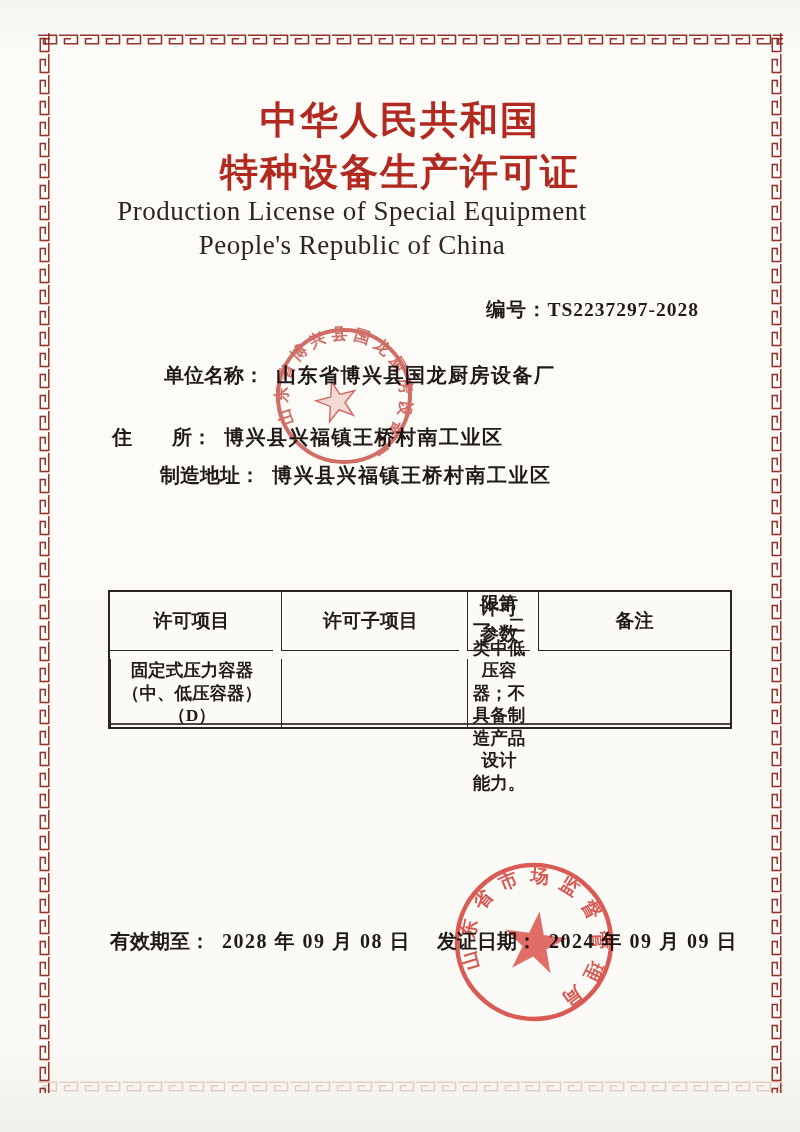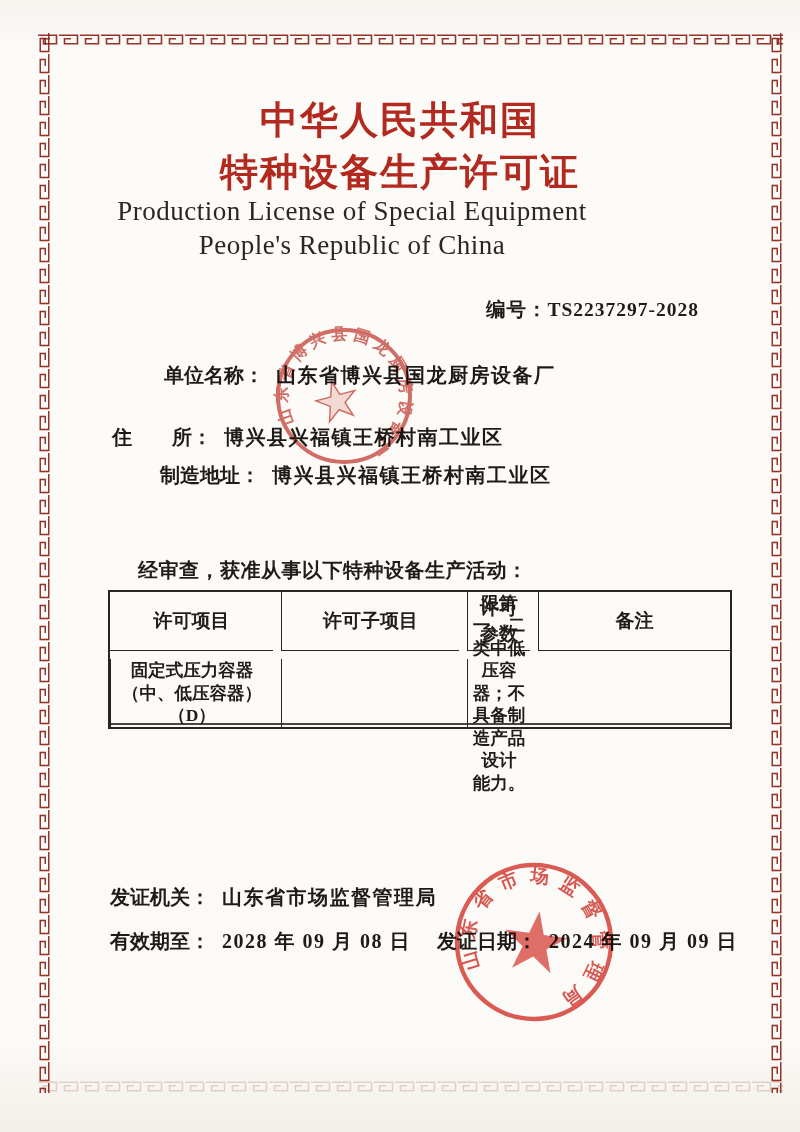--- a/index.html
+++ b/index.html
@@ -75,21 +75,20 @@
   <div class="abs line" style="left:120px;top:362px;margin-left:44px;">
     <span class="lbl">单位名称：</span><span class="val">山东省博兴县国龙厨房设备厂</span>
   </div>
   <div class="abs line" style="left:112px;top:424px;">
     <span class="lbl">住　　所：</span><span class="val">博兴县兴福镇王桥村南工业区</span>
   </div>
   <div class="abs line" style="left:112px;top:462px;margin-left:48px;">
     <span class="lbl">制造地址：</span><span class="val">博兴县兴福镇王桥村南工业区</span>
   </div>
 
-  <div class="abs note-line" style="left:138px;top:557px;">经审查，获准从事以下特种设备生产活动：</div>
 
   <div class="abs lic-table">
     <div class="cell hcell first">
       <span class="pre">许可项目</span>
     </div>
     <div class="cell hcell">
       <span class="pre">许可子项目</span>
     </div>
     <div class="cell hcell">
       <span class="pre">许可
@@ -108,23 +107,20 @@
       <span class="pre"></span>
     </div>
     <div class="cell bcell">
       <span class="pre">限第一、二类中低压容
 器；不具备制造产品设计
 能力。</span>
     </div>
   </div>
   <div class="abs table-underline"></div>
 
-  <div class="abs line" style="left:110px;top:884px;">
-    <span class="lbl">发证机关：</span><span class="val">山东省市场监督管理局</span>
-  </div>
   <div class="abs line" style="left:110px;top:928px;">
     <span class="lbl">有效期至：</span><span class="val">2028 年 09 月 08 日</span>
   </div>
   <div class="abs line" style="left:437px;top:928px;">
     <span class="lbl">发证日期：</span><span class="val">2024 年 09 月 09 日</span>
   </div>
 
   <svg class="abs seal" style="left:264px;top:316px;opacity:.78;" width="160" height="160">
     <circle cx="80" cy="80" r="66" fill="none" stroke="#c7473f" stroke-width="4"></circle>
     <defs>

